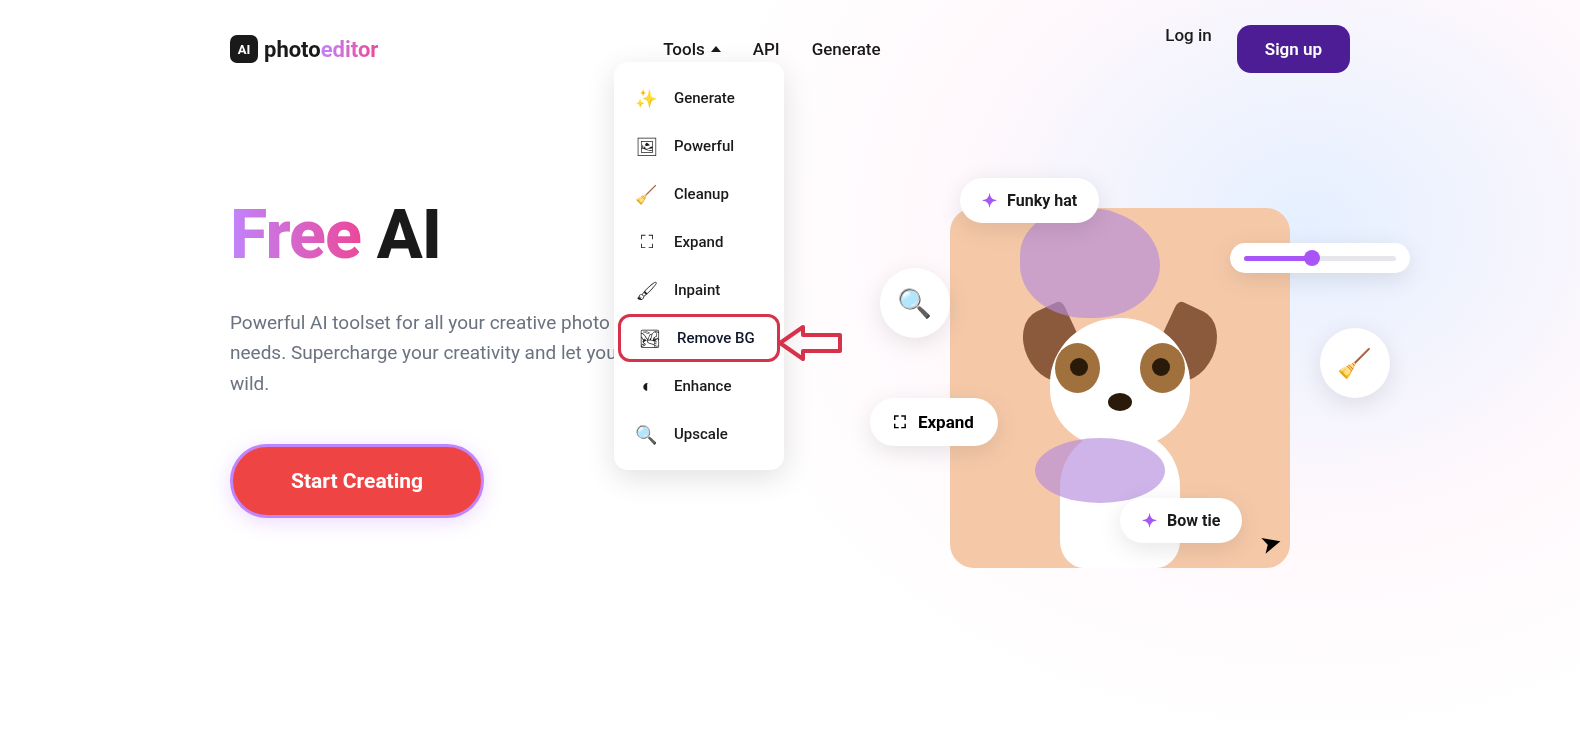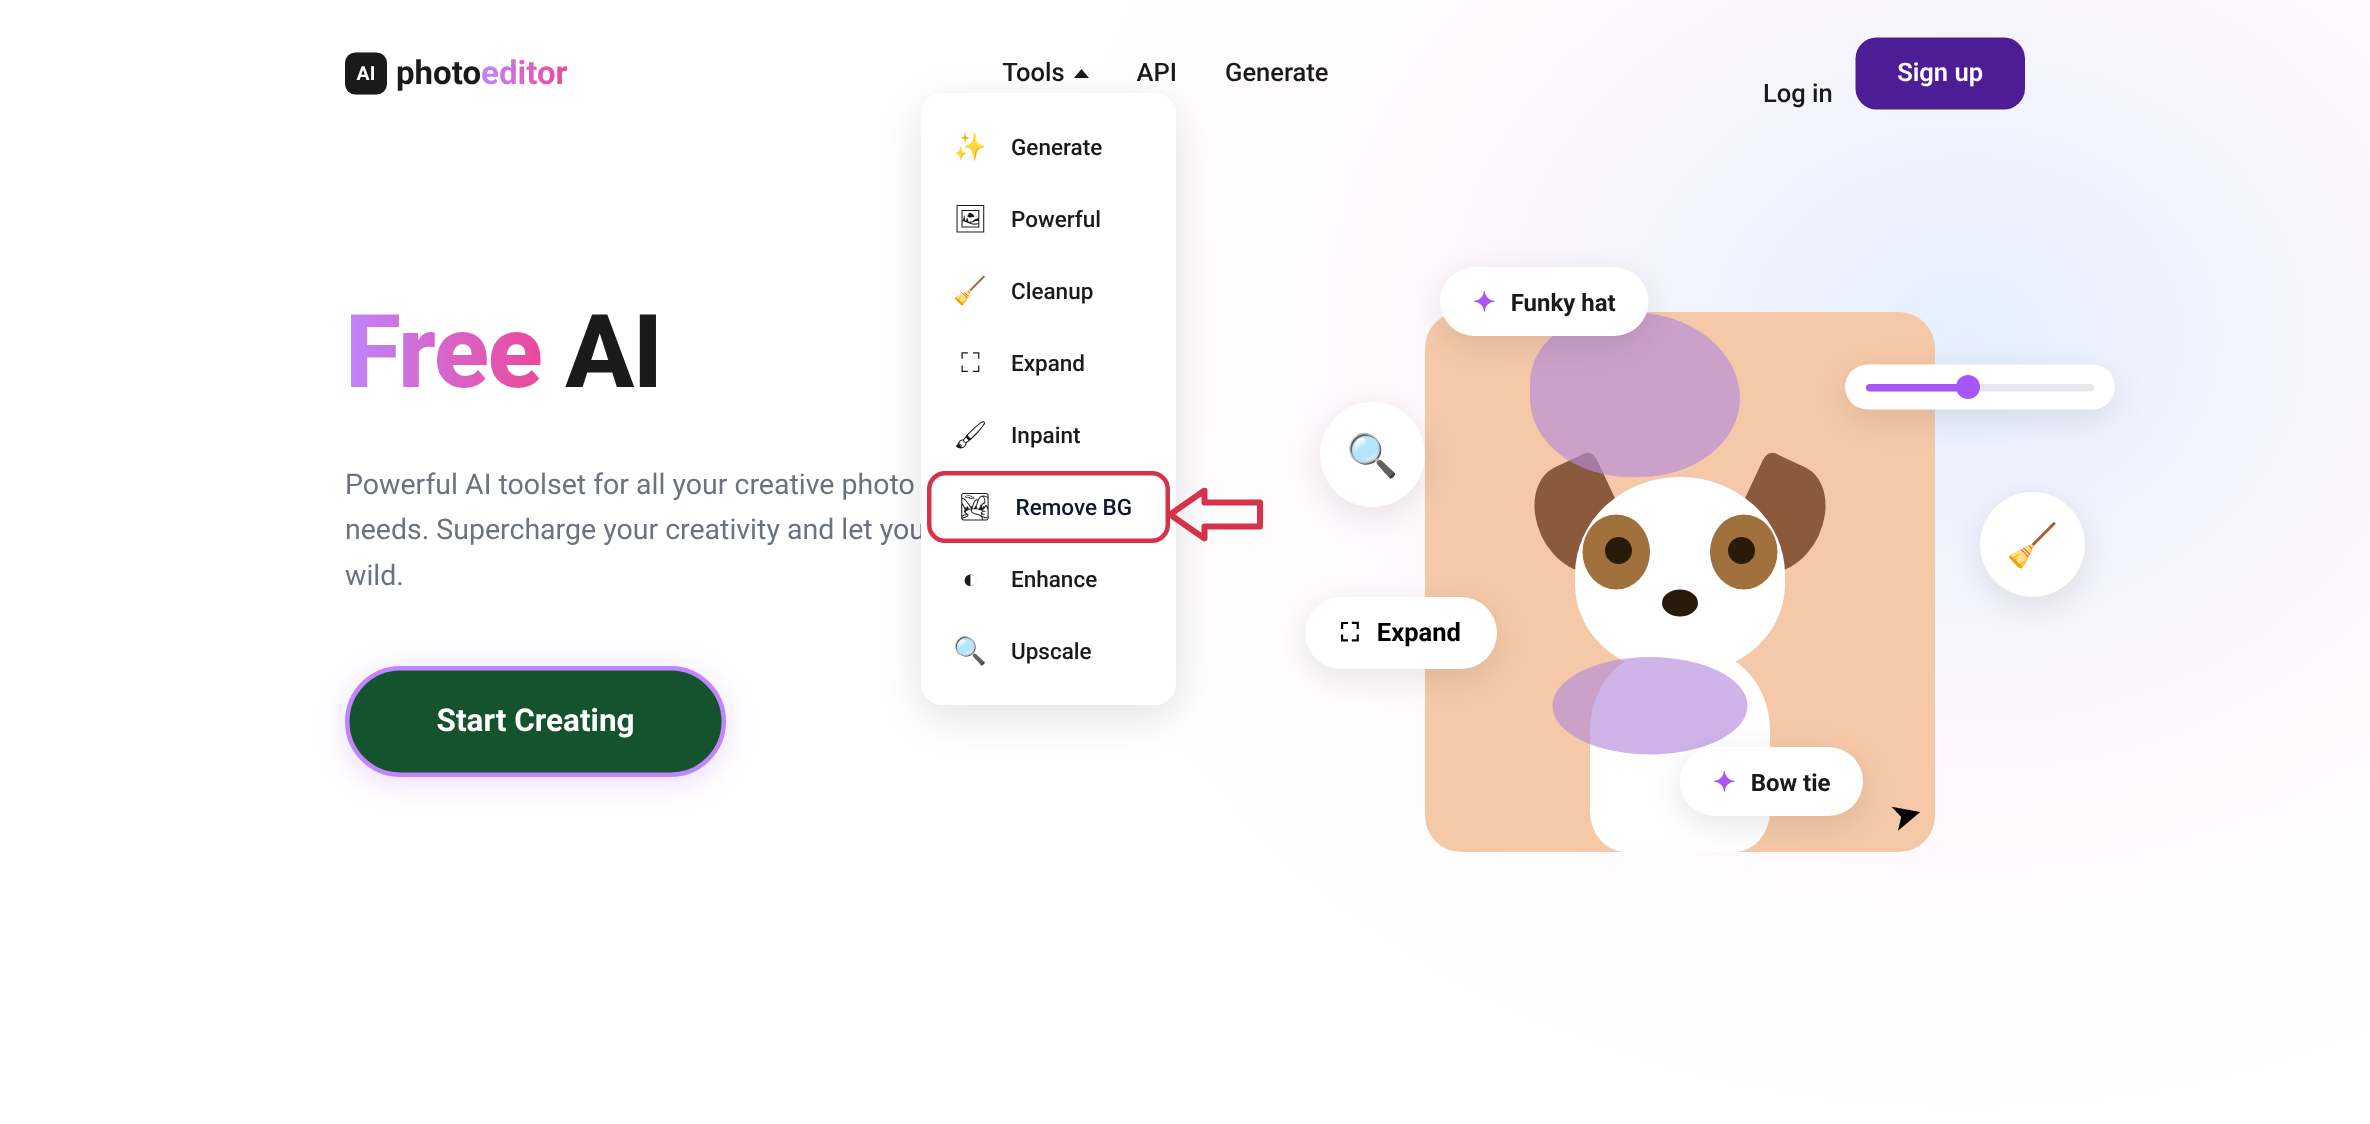--- a/index.html
+++ b/index.html
@@ -8,36 +8,36 @@
 .header{display:flex;align-items:center;padding:25px 230px;position:relative;z-index:10}
 .logo{display:flex;align-items:center;gap:6px;font-size:22px;font-weight:700}
 .logo-badge{width:28px;height:28px;background:#1a1a1a;color:#fff;display:flex;align-items:center;justify-content:center;font-size:13px;font-weight:700;border-radius:7px;position:relative}
 .logo-badge::before{content:"";position:absolute;inset:0;background:#1a1a1a;clip-path:polygon(25% 0%,75% 0%,100% 50%,75% 100%,25% 100%,0% 50%);border-radius:3px}
 .logo-badge span{position:relative;z-index:1}
 .logo-photo{color:#1a1a1a}
 .logo-editor{background:linear-gradient(90deg,#c084fc 0%,#ec4899 100%);-webkit-background-clip:text;-webkit-text-fill-color:transparent;background-clip:text}
 .nav{display:flex;gap:32px;margin-left:auto;margin-right:auto;position:relative}
 .nav-item{font-size:17px;color:#1a1a1a;cursor:pointer;display:flex;align-items:center;gap:6px;font-weight:500}
 .caret{width:0;height:0;border-left:5px solid transparent;border-right:5px solid transparent;border-bottom:6px solid #1a1a1a;display:inline-block}
-.auth{display:flex;align-items:flex-end;gap:15px}
+.auth{display:flex;align-items:flex-start;gap:25px}
 .login{font-size:17px;color:#1a1a1a;cursor:pointer;font-weight:500}
 .signup{background:#4c1d95;color:#fff;padding:14px 28px;border-radius:14px;font-size:17px;font-weight:600;cursor:pointer;border:none}
 .dropdown{position:absolute;top:62px;left:614px;width:170px;background:#fff;border-radius:14px;box-shadow:0 8px 30px rgba(0,0,0,0.12);padding:12px 0;z-index:20}
 .dropdown-item{display:flex;align-items:center;gap:14px;padding:11px 20px;cursor:pointer;font-size:15px;color:#1a1a1a;font-weight:500}
 .dropdown-item.highlighted{border:3px solid #d6334a;border-radius:12px;margin:0 4px;padding:8px 16px}
 .dropdown-item.highlighted span:last-child{color:#0f172a}
 .dd-icon{width:26px;height:26px;display:flex;align-items:center;justify-content:center;font-size:18px}
 .arrow-annotation{position:absolute;top:325px;left:778px;z-index:25}
 .arrow-annotation svg{display:block}
 .hero{display:flex;padding:0 230px;margin-top:100px;position:relative;z-index:5}
 .hero-left{flex:0 0 560px}
 .hero-title{font-size:68px;font-weight:800;line-height:1.1;color:#1a1a1a;letter-spacing:-1px}
 .hero-title .free{background:linear-gradient(90deg,#c084fc 0%,#ec4899 100%);-webkit-background-clip:text;-webkit-text-fill-color:transparent;background-clip:text}
 .hero-desc{font-size:19px;color:#6b7280;margin-top:35px;line-height:1.6;max-width:560px}
-.cta{margin-top:45px;background:#14532d;color:#fff;border:3px solid #c084fc;padding:22px 58px;border-radius:40px;font-size:21px;font-weight:700;cursor:pointer;box-shadow:0 4px 20px rgba(192,132,252,0.3)}
+.cta{margin-top:45px;background:#ef4444;color:#fff;border:3px solid #c084fc;padding:22px 58px;border-radius:40px;font-size:21px;font-weight:700;cursor:pointer;box-shadow:0 4px 20px rgba(192,132,252,0.3)}
 .hero-right{position:absolute;right:230px;top:-50px;width:480px;height:500px}
 .canvas{position:absolute;top:60px;left:80px;width:340px;height:360px;background:#f5c9a8;border-radius:24px}
 .dog{position:absolute;top:150px;left:120px;width:260px;height:270px}
 .dog-head{position:absolute;top:20px;left:60px;width:140px;height:130px;background:#fff;border-radius:50% 50% 45% 45%}
 .dog-ear-l{position:absolute;top:10px;left:35px;width:55px;height:75px;background:#8b5a3c;border-radius:50% 10% 50% 50%;transform:rotate(-25deg)}
 .dog-ear-r{position:absolute;top:10px;right:35px;width:55px;height:75px;background:#8b5a3c;border-radius:10% 50% 50% 50%;transform:rotate(25deg)}
 .dog-patch-l{position:absolute;top:45px;left:65px;width:45px;height:50px;background:#a0703d;border-radius:50%}
 .dog-patch-r{position:absolute;top:45px;right:65px;width:45px;height:50px;background:#a0703d;border-radius:50%}
 .dog-eye-l{position:absolute;top:60px;left:80px;width:18px;height:18px;background:#2a1a0a;border-radius:50%}
 .dog-eye-r{position:absolute;top:60px;right:80px;width:18px;height:18px;background:#2a1a0a;border-radius:50%}

